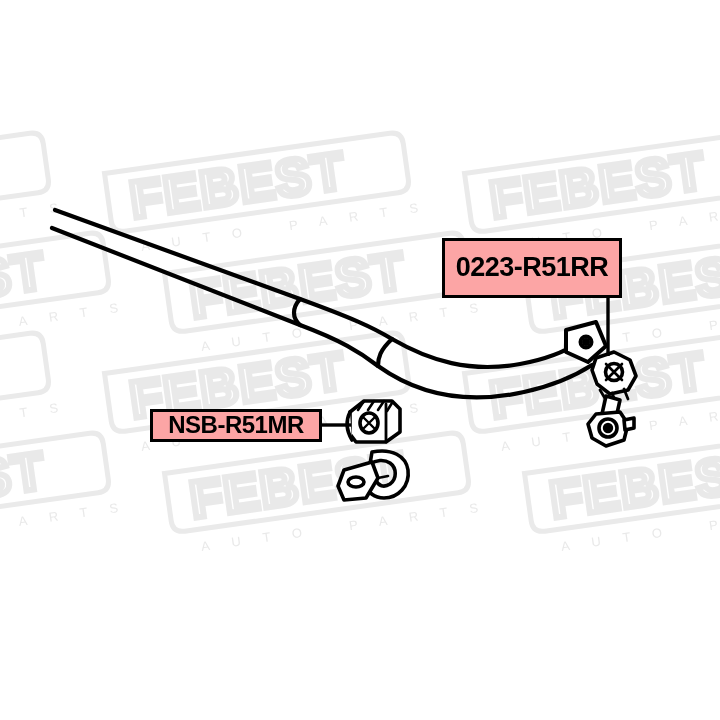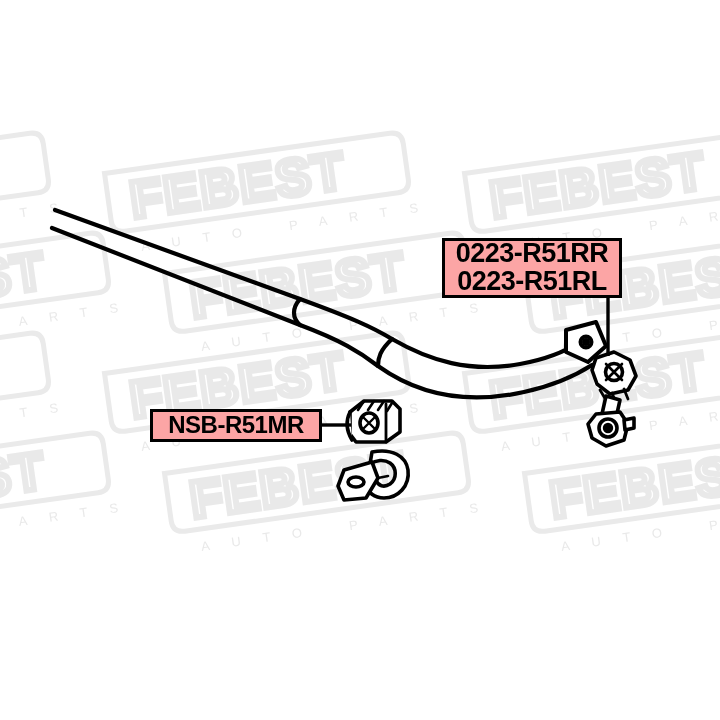--- a/index.html
+++ b/index.html
@@ -194,20 +194,19 @@
     </g>
 
     <g stroke="#000000" stroke-width="3.4" fill="none">
       <line x1="608" y1="297" x2="608" y2="356"></line>
       <line x1="322" y1="425" x2="351" y2="425"></line>
     </g>
   </svg>
 
   <div class="label-box" id="label-link">
     <div class="label-text">0223-R51RR</div>
-    <div class="label-text">0223-R51RL</div>
   </div>
 
   <div class="label-box" id="label-bush">
     <div class="label-text">NSB-R51MR</div>
   </div>
 
 </div>
 
 </body></html>

